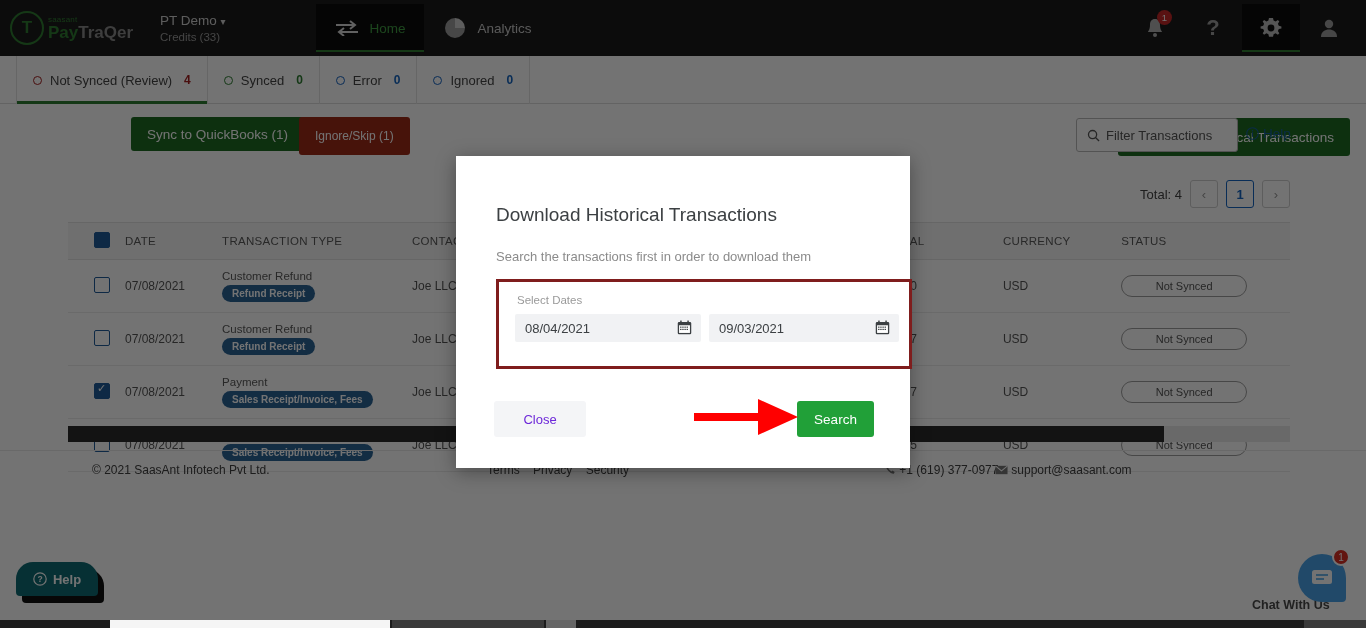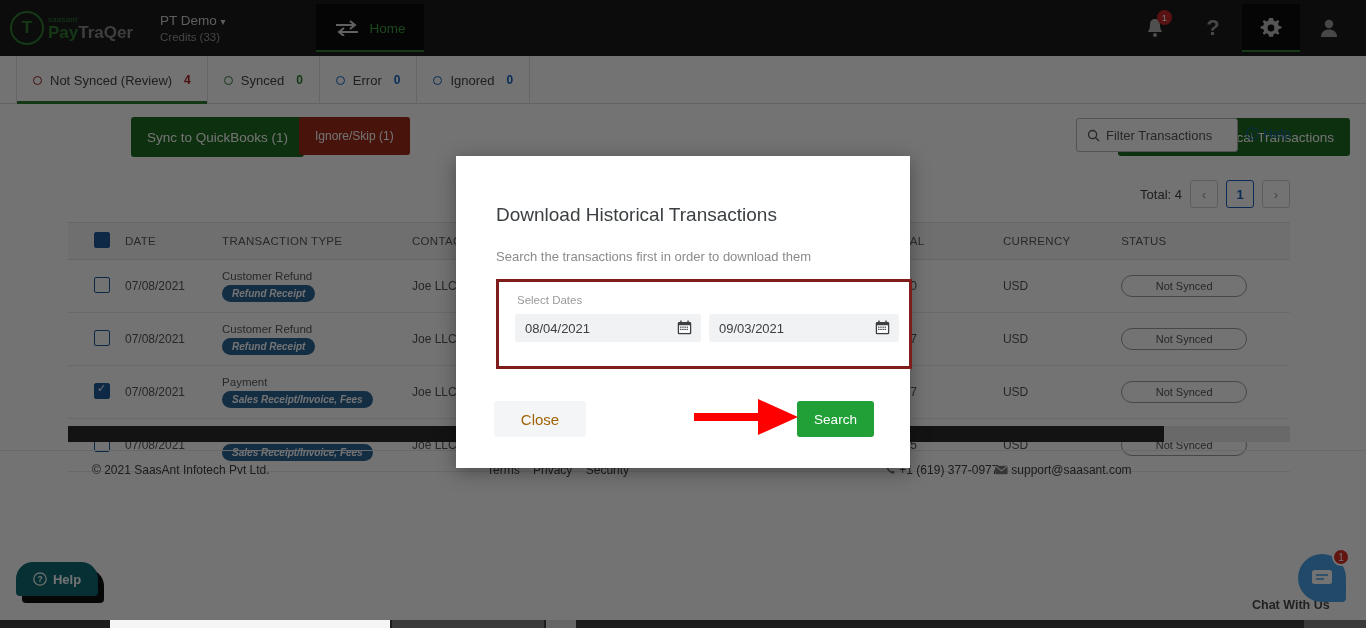--- a/index.html
+++ b/index.html
@@ -95,21 +95,21 @@
 
   .dl-hist-btn {
     position: absolute; right: 16px; top: 62px; height: 38px;
     background: #1e6b23; color: #fff; font-size: 13.5px;
     border: none; border-radius: 3px; padding: 0 16px; cursor: pointer;
   }
 
   
   .actionbar { position: absolute; top: 104px; left: 0; width: 1366px; height: 56px; }
   .btn-sync {
-    position: absolute; left: 131px; top: 13px; height: 40px;
+    position: absolute; left: 131px; top: 13px; height: 34px;
     background: #1e6b23; color: #fff; border: none; border-radius: 3px;
     font-size: 13.5px; padding: 0 16px; cursor: pointer;
   }
   .btn-ignore {
     position: absolute; left: 299px; top: 13px; height: 38px;
     background: #9e2a18; color: #fff; border: none; border-radius: 3px;
     font-size: 12px; padding: 0 16px; cursor: pointer;
   }
   .filter-box {
     position: absolute; left: 1076px; top: 118px; width: 162px; height: 34px;
@@ -162,21 +162,21 @@
   .cb.checked { background: #1f5c99; position: relative; }
   .cb.checked::after {
     content: "\2713"; color: #fff; font-size: 11px; position: absolute;
     left: 2px; top: -2px;
   }
   .cb.header { background: #1f5c99; border-color: #1f5c99; }
 
   .ttype-name { font-size: 11.5px; color: #5a5a5a; }
   .pill {
     display: inline-block; margin-top: 3px; background: #2a6496; color: #fff;
-    border-radius: 10px; font-size: 10px; padding: 3px 10px; font-weight: bold; font-style: italic;
+    border-radius: 10px; font-size: 10px; padding: 3px 10px; font-weight: bold;
   }
   .statuspill {
     display: inline-block; border: 1px solid #9e9e9e; border-radius: 12px;
     font-size: 11px; color: #555; padding: 4px 0; width: 126px; text-align: center;
   }
 
   .hscroll {
     position: absolute; left: 68px; top: 426px; width: 1222px; height: 16px;
     background: #e9e9e9;
   }
@@ -239,22 +239,22 @@
     border: none; border-radius: 2px; display: flex; align-items: center;
     padding: 0 10px; font-size: 13px; color: #3c4043; cursor: pointer;
   }
   .dateinput.left { left: 16px; width: 186px; }
   .dateinput.right { left: 210px; width: 190px; }
   .cal-icon { position: absolute; right: 9px; top: 6px; }
   .dateval { }
 
   .btn-close {
     position: absolute; left: 38px; top: 245px; width: 92px; height: 36px;
-    background: #f4f5f7; border: none; border-radius: 3px; color: #a16207;
-    font-size: 15px; cursor: pointer;
+    background: #f4f5f7; border: none; border-radius: 3px; color: #6d28d9;
+    font-size: 13px; cursor: pointer;
   }
   .btn-search {
     position: absolute; left: 341px; top: 245px; width: 77px; height: 36px;
     background: #21a038; border: none; border-radius: 3px; color: #fff;
     font-size: 13.5px; cursor: pointer;
   }
   .arrow { position: absolute; left: 694px; top: 396px; }
 
   
   .taskbar {
@@ -292,20 +292,29 @@
 
       <div class="navitems">
         <div class="navitem active">
           <span class="navicon">
             <svg width="24" height="16" viewBox="0 0 24 16">
               <path d="M1 5 H19 M15 1 L20 5 L15 9" stroke="#d8d8d8" stroke-width="2" fill="none"></path>
               <path d="M23 12 H5 M9 8 L4 12 L9 16" stroke="#d8d8d8" stroke-width="2" fill="none"></path>
             </svg>
           </span>
           <span>Home</span>
+        </div>
+        <div class="navitem">
+          <span class="navicon">
+            <svg width="22" height="22" viewBox="0 0 22 22">
+              <path d="M11 11 L11 1 A10 10 0 0 1 21 11 Z" fill="#cfcfcf"></path>
+              <path d="M11 11 L21 11 A10 10 0 1 1 11 1 Z" fill="#9e9e9e"></path>
+            </svg>
+          </span>
+          <span>Analytics</span>
         </div>
       </div>
 
       <div class="rightnav">
         <div class="navbtn">
           <svg width="20" height="22" viewBox="0 0 20 22">
             <path d="M10 2 C6.5 2 5 4.5 5 8 C5 13 3 14 3 15 H17 C17 14 15 13 15 8 C15 4.5 13.5 2 10 2 Z" fill="#b0b0b0"></path>
             <circle cx="10" cy="18" r="2" fill="#b0b0b0"></circle>
           </svg>
           <span class="badge">1</span>

